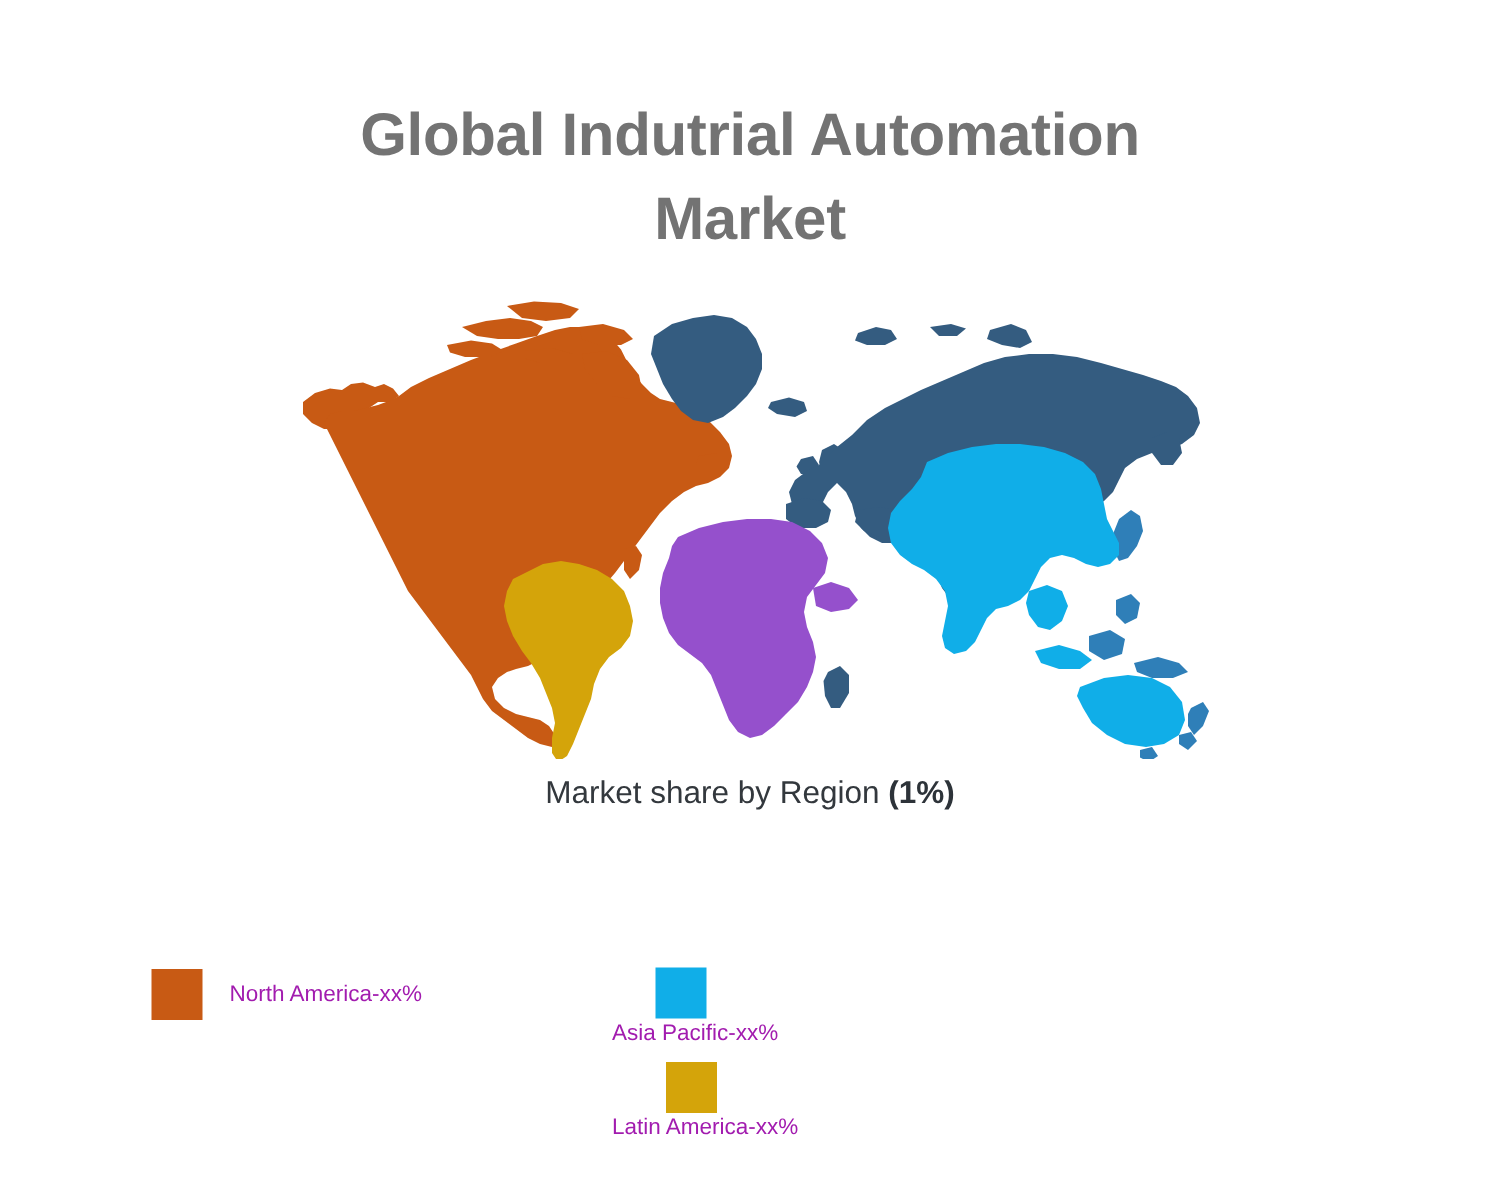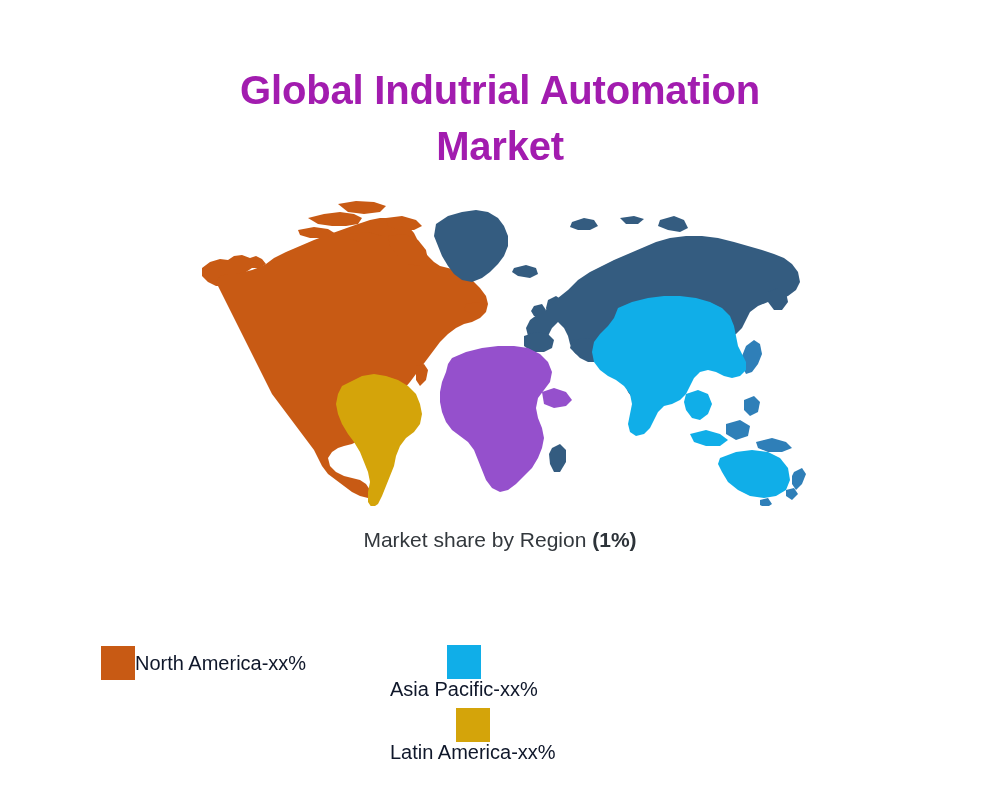--- a/index.html
+++ b/index.html
@@ -45,21 +45,21 @@
     top: 196px;
     width: 620px;
     height: 310px;
   }
   .map-svg { display: block; width: 620px; height: 310px; }
 
   
   .subtitle-block {
     position: absolute;
     left: 0;
-    top: 525px;
+    top: 514px;
     width: 1000px;
     text-align: center;
   }
   .subtitle-text {
     font-size: 21px;
     line-height: 30px;
     font-weight: normal;
     color: #33383d;
   }
   .subtitle-strong {
@@ -80,40 +80,41 @@
     display: flex;
     align-items: center;
     height: 36px;
   }
   .legend-swatch {
     width: 34px;
     height: 34px;
     flex: 0 0 34px;
   }
   .legend-label {
-    font-size: 20px;
+    margin-left: 18px;
+    font-size: 15px;
     line-height: 20px;
-    color: #0f172a;
+    color: #a21caf;
     white-space: nowrap;
   }
 
   
   .col-1 { left: 101px; }
   .col-2 { left: 390px; flex-direction: column; }
   .col-3 { left: 705px; }
   .row-1 { top: 5px; }
   .row-2 { top: 68px; }
 </style>
 </head>
 <body>
 
 <div id="infographic" style="background: rgb(255, 255, 255);">
 
   <div class="title-block">
-    <span class="title-text" style="color: #a21caf;">Global Indutrial Automation Market</span>
+    <span class="title-text" style="color: #737373;">Global Indutrial Automation Market</span>
   </div>
 
   <div class="map-wrap">
     <svg class="map-svg" viewBox="0 0 620 310" preserveAspectRatio="xMidYMid meet">
 
       <g>
 
         <path fill="#c85a14" d="M12,72 L20,66 L30,63 L38,64 L44,60 L52,59 L60,62 L66,60 L72,63 L76,68
                  L70,72 L62,72 L56,76 L60,80 L56,86 L48,88 L40,86 L34,90 L26,90 L18,86
                  L12,80 Z"></path>

